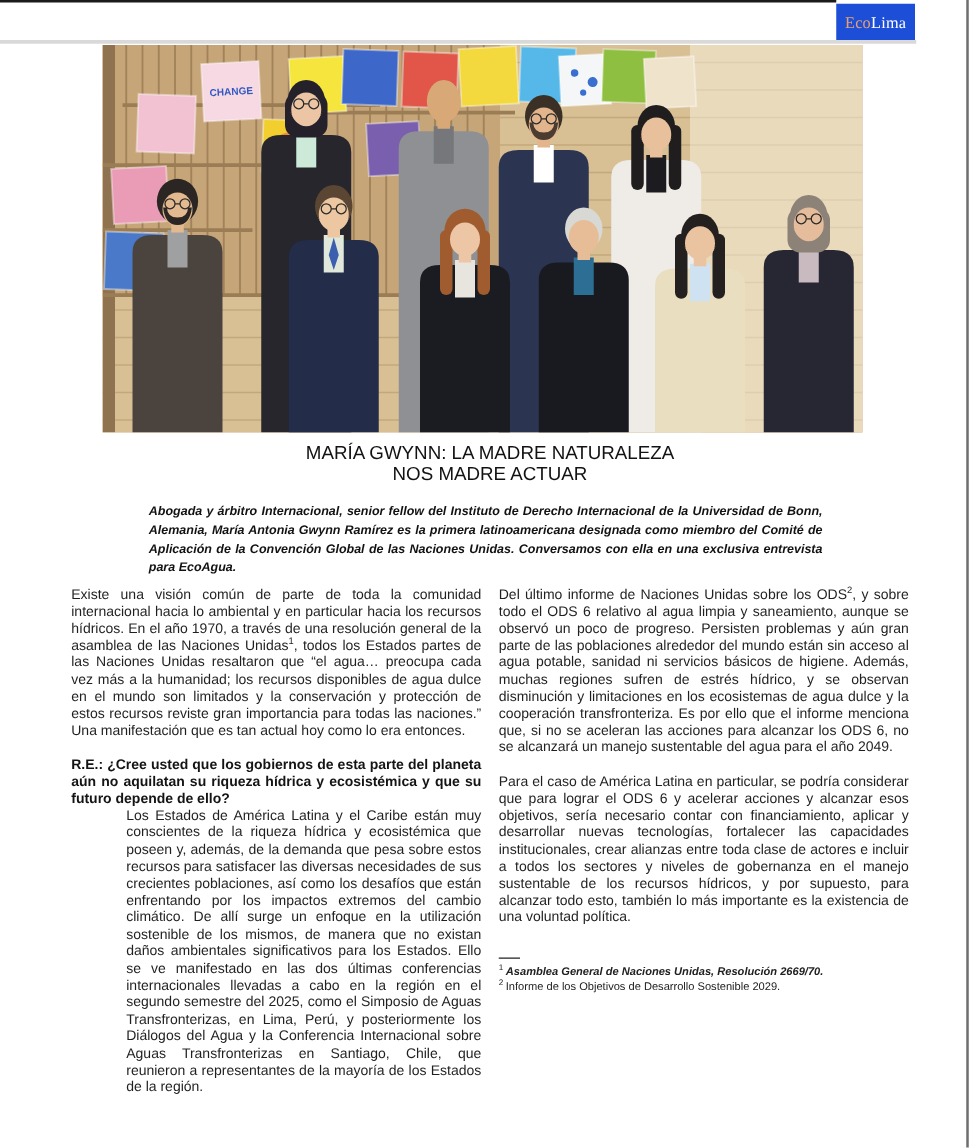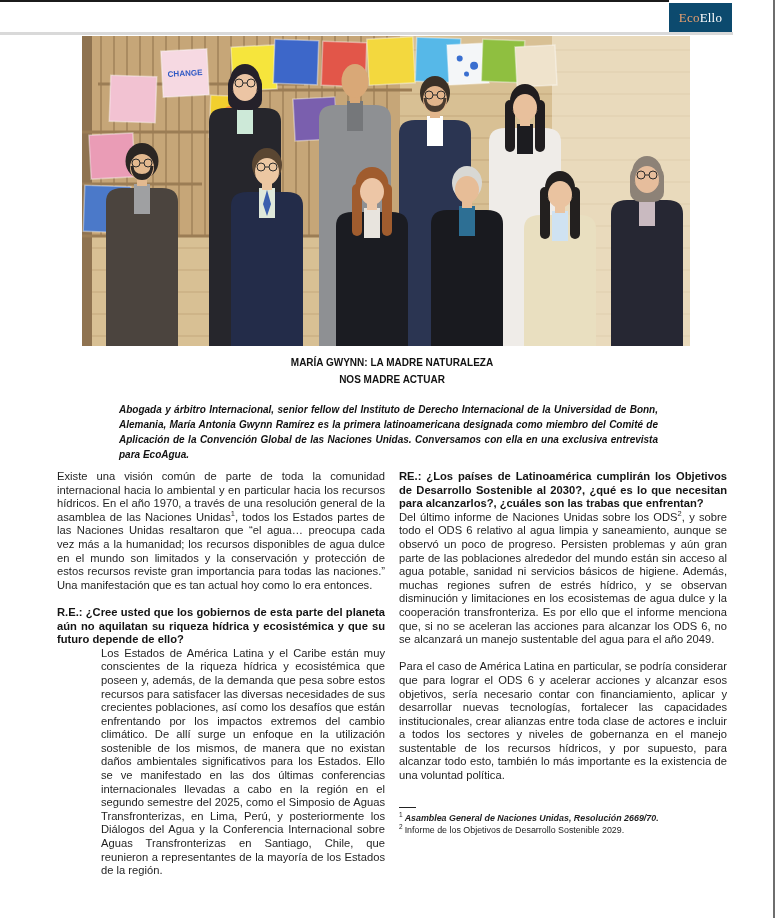--- a/index.html
+++ b/index.html
@@ -4,31 +4,31 @@
 <style>
   html,body{margin:0;padding:0;}
   body{
     width:776px;height:918px;position:relative;background:#ffffff;
     font-family:"Liberation Sans", sans-serif;color:#1f1f1f;overflow:hidden;
   }
   .top-rule{position:absolute;left:0;top:0;width:669px;height:2px;background:#1b1b1b;}
   .right-rule{position:absolute;left:773px;top:0;width:2px;height:918px;background:#6e6e6e;}
   .header-rule{position:absolute;left:0;top:32px;width:733px;height:3px;background:#d9d9d9;}
   .logo{
-    position:absolute;left:669px;top:3px;width:63px;height:29px;background:#0c4a6e;
+    position:absolute;left:669px;top:3px;width:63px;height:29px;background:#1d4ed8;
     display:flex;align-items:center;justify-content:center;
     font-family:"Liberation Serif", serif;font-size:13px;letter-spacing:.2px;
   }
   .logo .eco{color:#e9a06f;}
   .logo .agua{color:#ffffff;}
   .photo{position:absolute;left:82px;top:36px;width:608px;height:310px;overflow:hidden;background:#cfb286;}
   .photo svg{display:block;width:608px;height:310px;}
   .title{
     position:absolute;left:57px;top:355px;width:670px;text-align:center;
-    font-weight:bold;font-size:10px;line-height:16.5px;color:#121212;
+    font-weight:normal;font-size:15px;line-height:16.5px;color:#121212;
   }
   .lede{
     position:absolute;left:119px;top:392px;width:539px;
     font-weight:bold;font-size:10px;line-height:15.1px;text-align:justify;color:#121212;font-style:italic;
   }
   .col{position:absolute;top:470px;width:328px;font-size:11.2px;line-height:13.6px;text-align:justify;}
   .col-left{left:57px;}
   .col-right{left:399px;}
   .col p{margin:0;}
   .col p.a{margin-bottom:13.6px;}
@@ -42,21 +42,21 @@
 </style>
 </head>
 <body>
 
 <div class="top-rule"></div>
 <div class="right-rule"></div>
 <div class="header-rule"></div>
 
 <div class="logo">
   <span class="eco">Eco</span>
-    <span class="agua">Ello</span>
+    <span class="agua">Lima</span>
 </div>
 
 <div class="photo">
   <svg id="photo-svg" viewBox="0 0 608 310" preserveAspectRatio="none">
       <rect width="608" height="310" fill="#d8c094"></rect>
       <line x1="0" y1="14" x2="608" y2="14" stroke="#c4a87c" stroke-width="1.2"></line>
       <line x1="0" y1="36" x2="608" y2="36" stroke="#c4a87c" stroke-width="1.2"></line>
       <line x1="0" y1="58" x2="608" y2="58" stroke="#c4a87c" stroke-width="1.2"></line>
       <line x1="0" y1="80" x2="608" y2="80" stroke="#c4a87c" stroke-width="1.2"></line>
       <line x1="0" y1="102" x2="608" y2="102" stroke="#c4a87c" stroke-width="1.2"></line>
@@ -272,21 +272,20 @@
 
 <p class="lede">Abogada y árbitro Internacional, senior fellow del Instituto de Derecho Internacional de la Universidad de Bonn, Alemania, María Antonia Gwynn Ramírez es la primera latinoamericana designada como miembro del Comité de Aplicación de la Convención Global de las Naciones Unidas. Conversamos con ella en una exclusiva entrevista para EcoAgua.</p>
 
 <div class="col col-left">
   <p class="a"><span>Existe una visión común de parte de toda la comunidad internacional hacia lo ambiental y en particular hacia los recursos hídricos. En el año 1970, a través de una resolución general de la asamblea de las Naciones Unidas</span><sup class="fnm">1</sup><span>, todos los Estados partes de las Naciones Unidas resaltaron que “el agua… preocupa cada vez más a la humanidad; los recursos disponibles de agua dulce en el mundo son limitados y la conservación y protección de estos recursos reviste gran importancia para todas las naciones.”  Una manifestación que es tan actual hoy como lo era entonces.</span></p>
   <p class="q">R.E.: ¿Cree usted que los gobiernos de esta parte del planeta aún no aquilatan su riqueza hídrica y ecosistémica y que su futuro depende de ello?</p>
   <p class="a">Los Estados de América Latina y el Caribe están muy conscientes de la riqueza hídrica y ecosistémica que poseen y, además, de la demanda que pesa sobre estos recursos para satisfacer las diversas necesidades de sus crecientes poblaciones, así como los desafíos que están enfrentando por los impactos extremos del cambio climático. De allí surge un enfoque en la utilización sostenible de los mismos, de manera que no existan daños ambientales significativos para los Estados. Ello se ve manifestado en las dos últimas conferencias internacionales llevadas a cabo en la región en el segundo semestre del 2025, como el Simposio de Aguas Transfronterizas, en Lima, Perú, y posteriormente los Diálogos del Agua y la Conferencia Internacional sobre Aguas Transfronterizas en Santiago, Chile, que reunieron a representantes de la mayoría de los Estados de la región.</p>
 </div>
 
 <div class="col col-right">
-  <p class="q">RE.: ¿Los países de Latinoamérica cumplirán los Objetivos de Desarrollo Sostenible al 2030?, ¿qué es lo que necesitan para alcanzarlos?, ¿cuáles son las trabas que enfrentan?</p>
   <p class="a"><span>Del último informe de Naciones Unidas sobre los ODS</span><sup class="fnm">2</sup><span>, y sobre todo el ODS 6 relativo al agua limpia y saneamiento, aunque se observó un poco de progreso. Persisten problemas y aún gran parte de las poblaciones alrededor del mundo están sin acceso al agua potable, sanidad ni servicios básicos de higiene. Además, muchas regiones sufren de estrés hídrico, y se observan disminución y limitaciones en los ecosistemas de agua dulce y la cooperación transfronteriza.  Es por ello que el informe menciona que, si no se aceleran las acciones para alcanzar los ODS 6, no se alcanzará un manejo sustentable del agua para el año 2049.</span></p>
   <p class="a">Para el caso de América Latina en particular, se podría considerar que para lograr el ODS 6 y acelerar acciones y alcanzar esos objetivos, sería necesario contar con financiamiento, aplicar y desarrollar nuevas tecnologías, fortalecer las capacidades institucionales, crear alianzas entre toda clase de actores e incluir a todos los sectores y niveles de gobernanza en el manejo sustentable de los recursos hídricos, y por supuesto, para alcanzar todo esto, también lo más importante es la existencia de una voluntad política.</p>
 
   <div class="footnotes">
     <div class="fn-rule"></div>
     <div class="fn"><sup>1</sup><span class="fn-italic">Asamblea General de Naciones Unidas, Resolución 2669/70.</span></div>
     <div class="fn"><sup>2</sup><span>Informe de los Objetivos de Desarrollo Sostenible 2029.</span></div>
   </div>
 </div>
 

